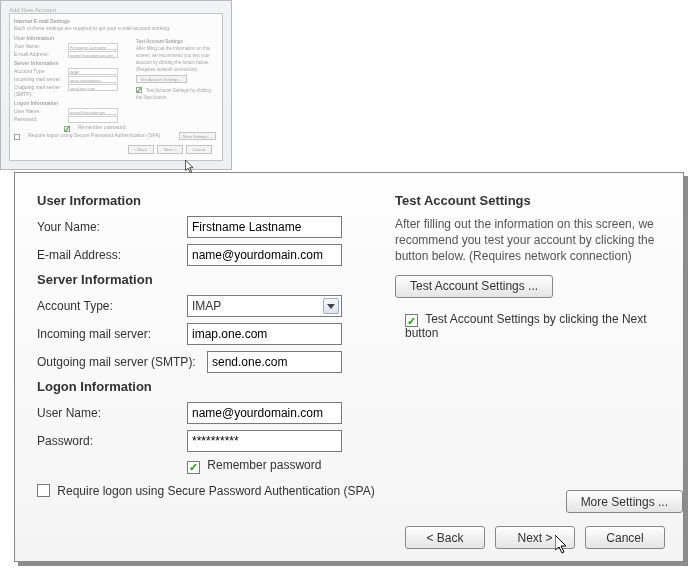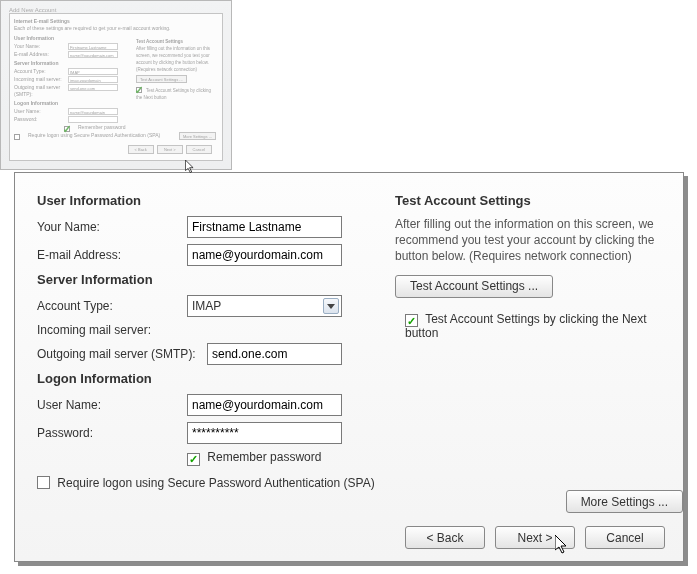--- a/index.html
+++ b/index.html
@@ -159,20 +159,21 @@
             <span>IMAP</span>
             <span class="chev">
               <svg width="8" height="5" viewBox="0 0 8 5">
                   <path d="M0 0 L4 5 L8 0 Z" fill="#444"></path>
                 </svg>
             </span>
           </div>
         </div>
         <div class="row">
           <div class="lbl">Incoming mail server:</div>
+          <input class="inp" value="imap.one.com" style="">
         </div>
         <div class="row">
           <div class="lbl" style="width:170px;">Outgoing mail server (SMTP):</div>
           <input class="inp" style="width: 135px;" value="send.one.com">
         </div>
 
         <div class="sec-head">Logon Information</div>
         <div class="row">
           <div class="lbl">User Name:</div>
           <input class="inp" value="name@yourdomain.com" style="">

